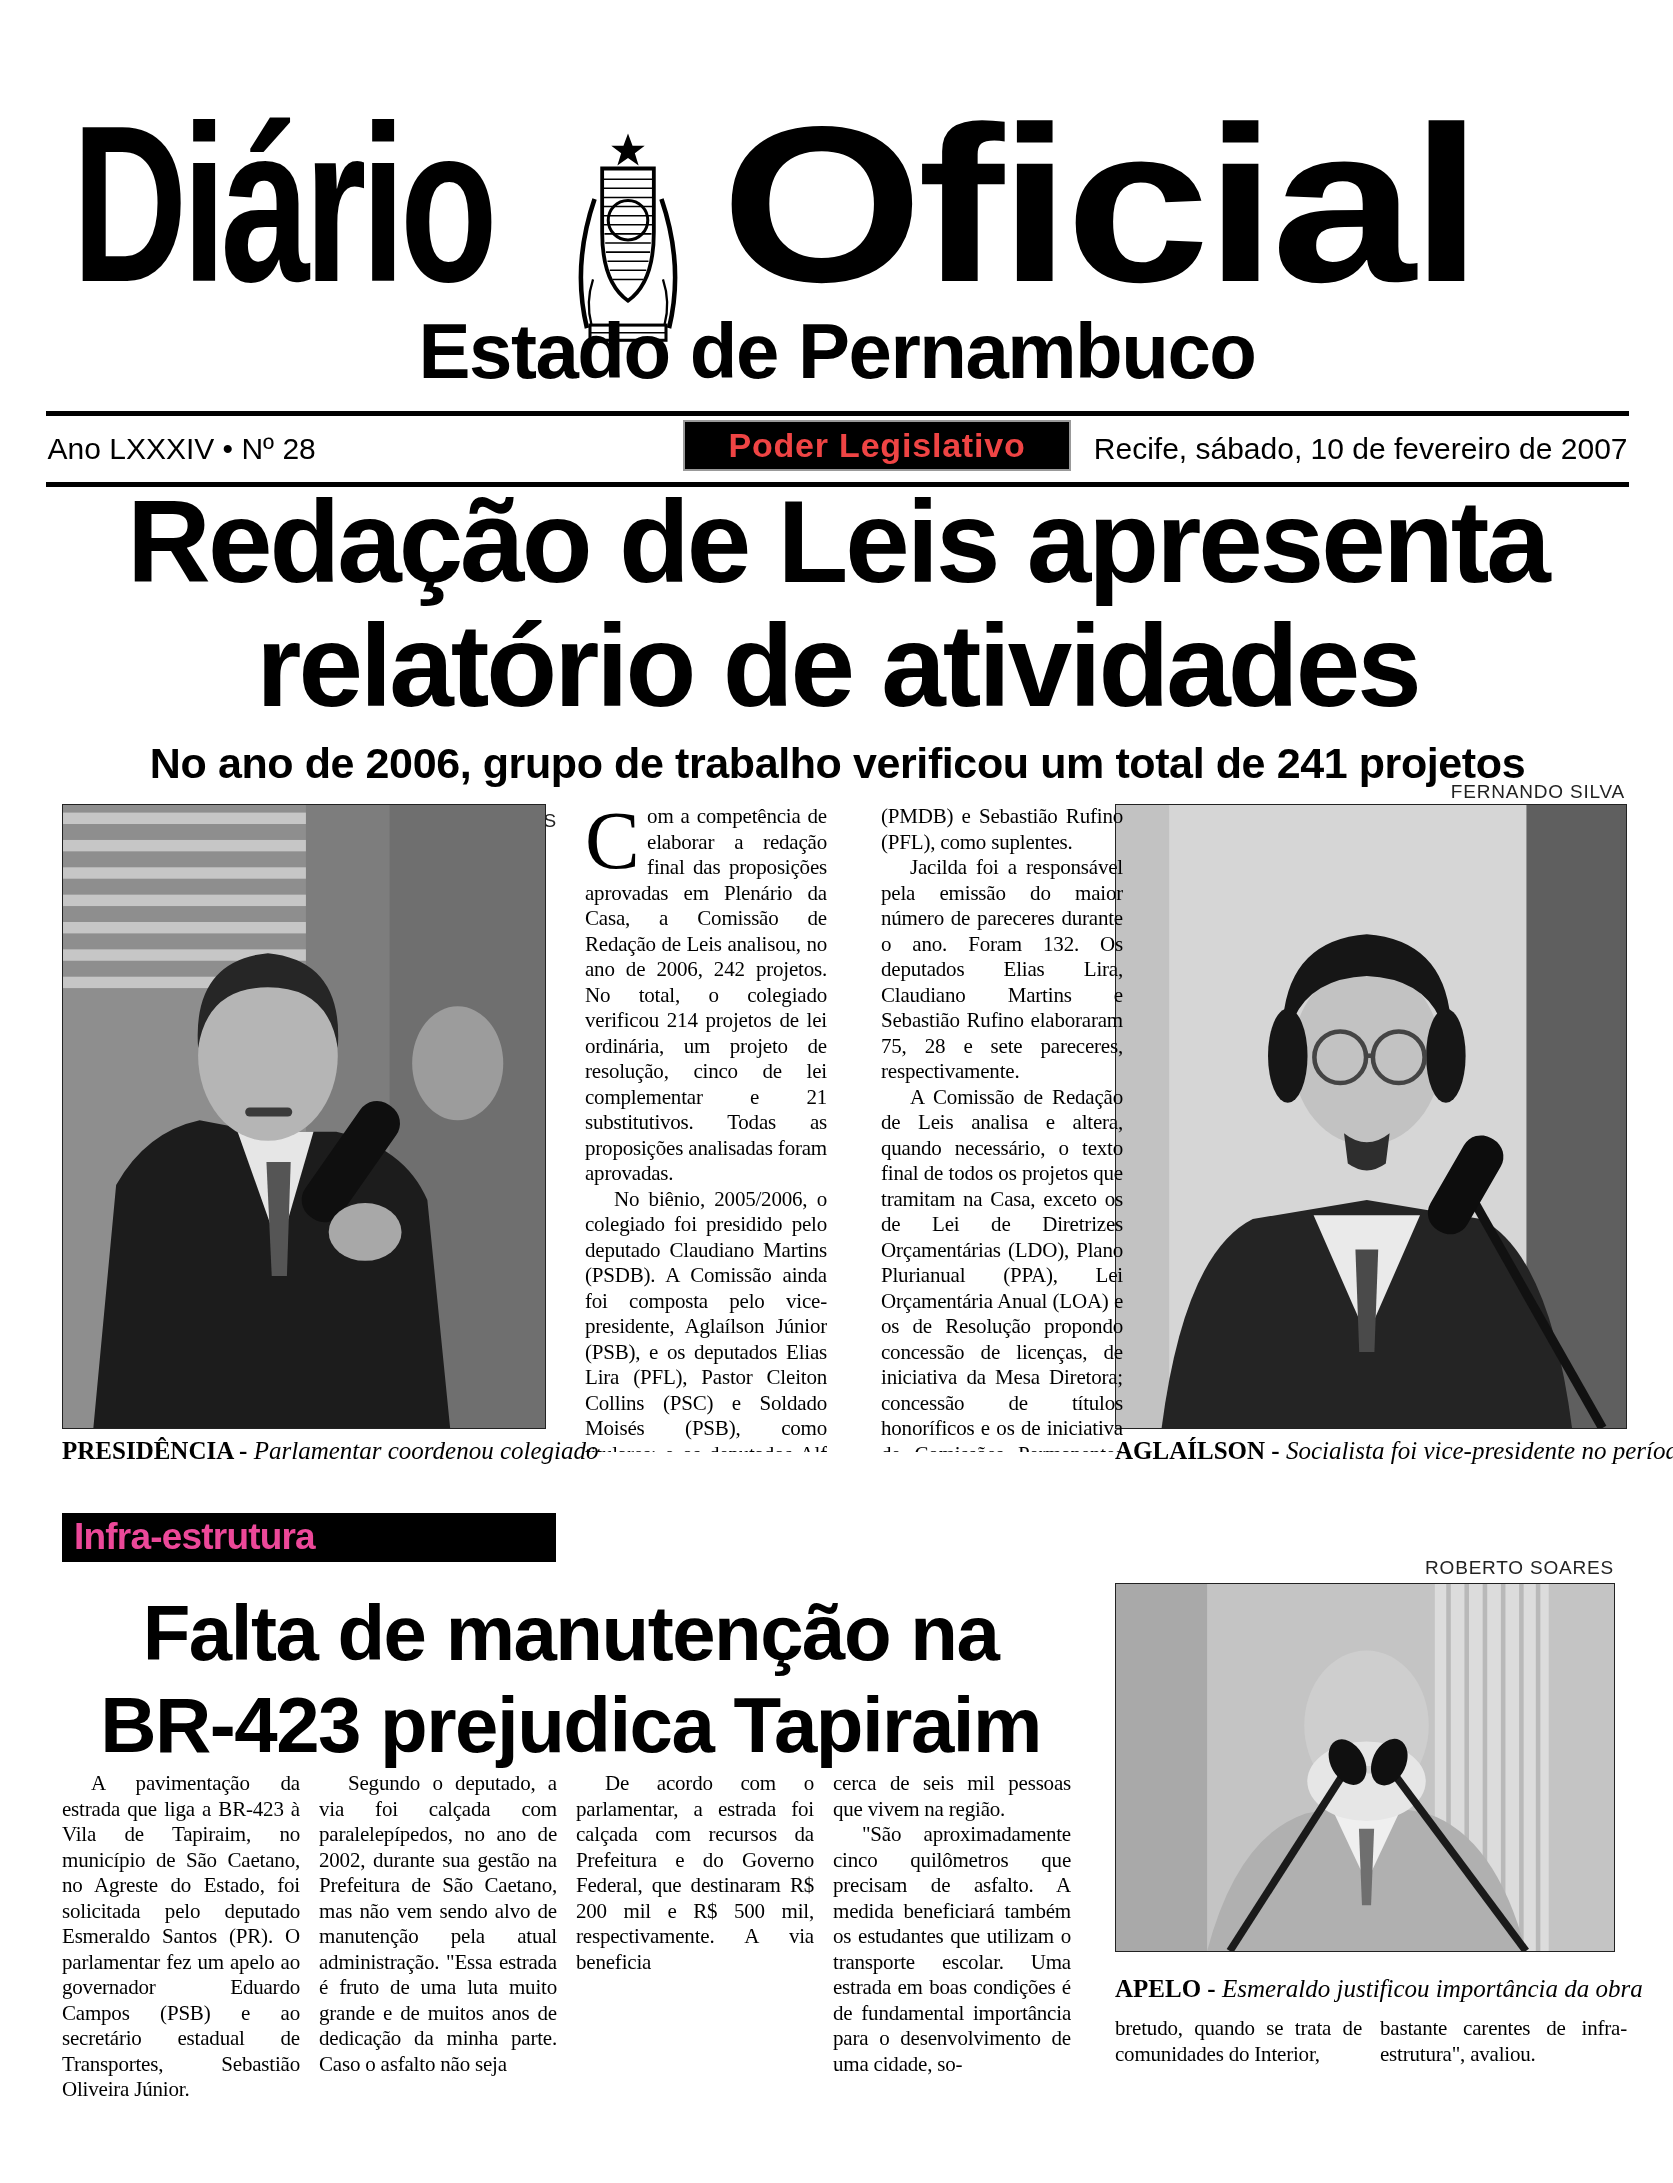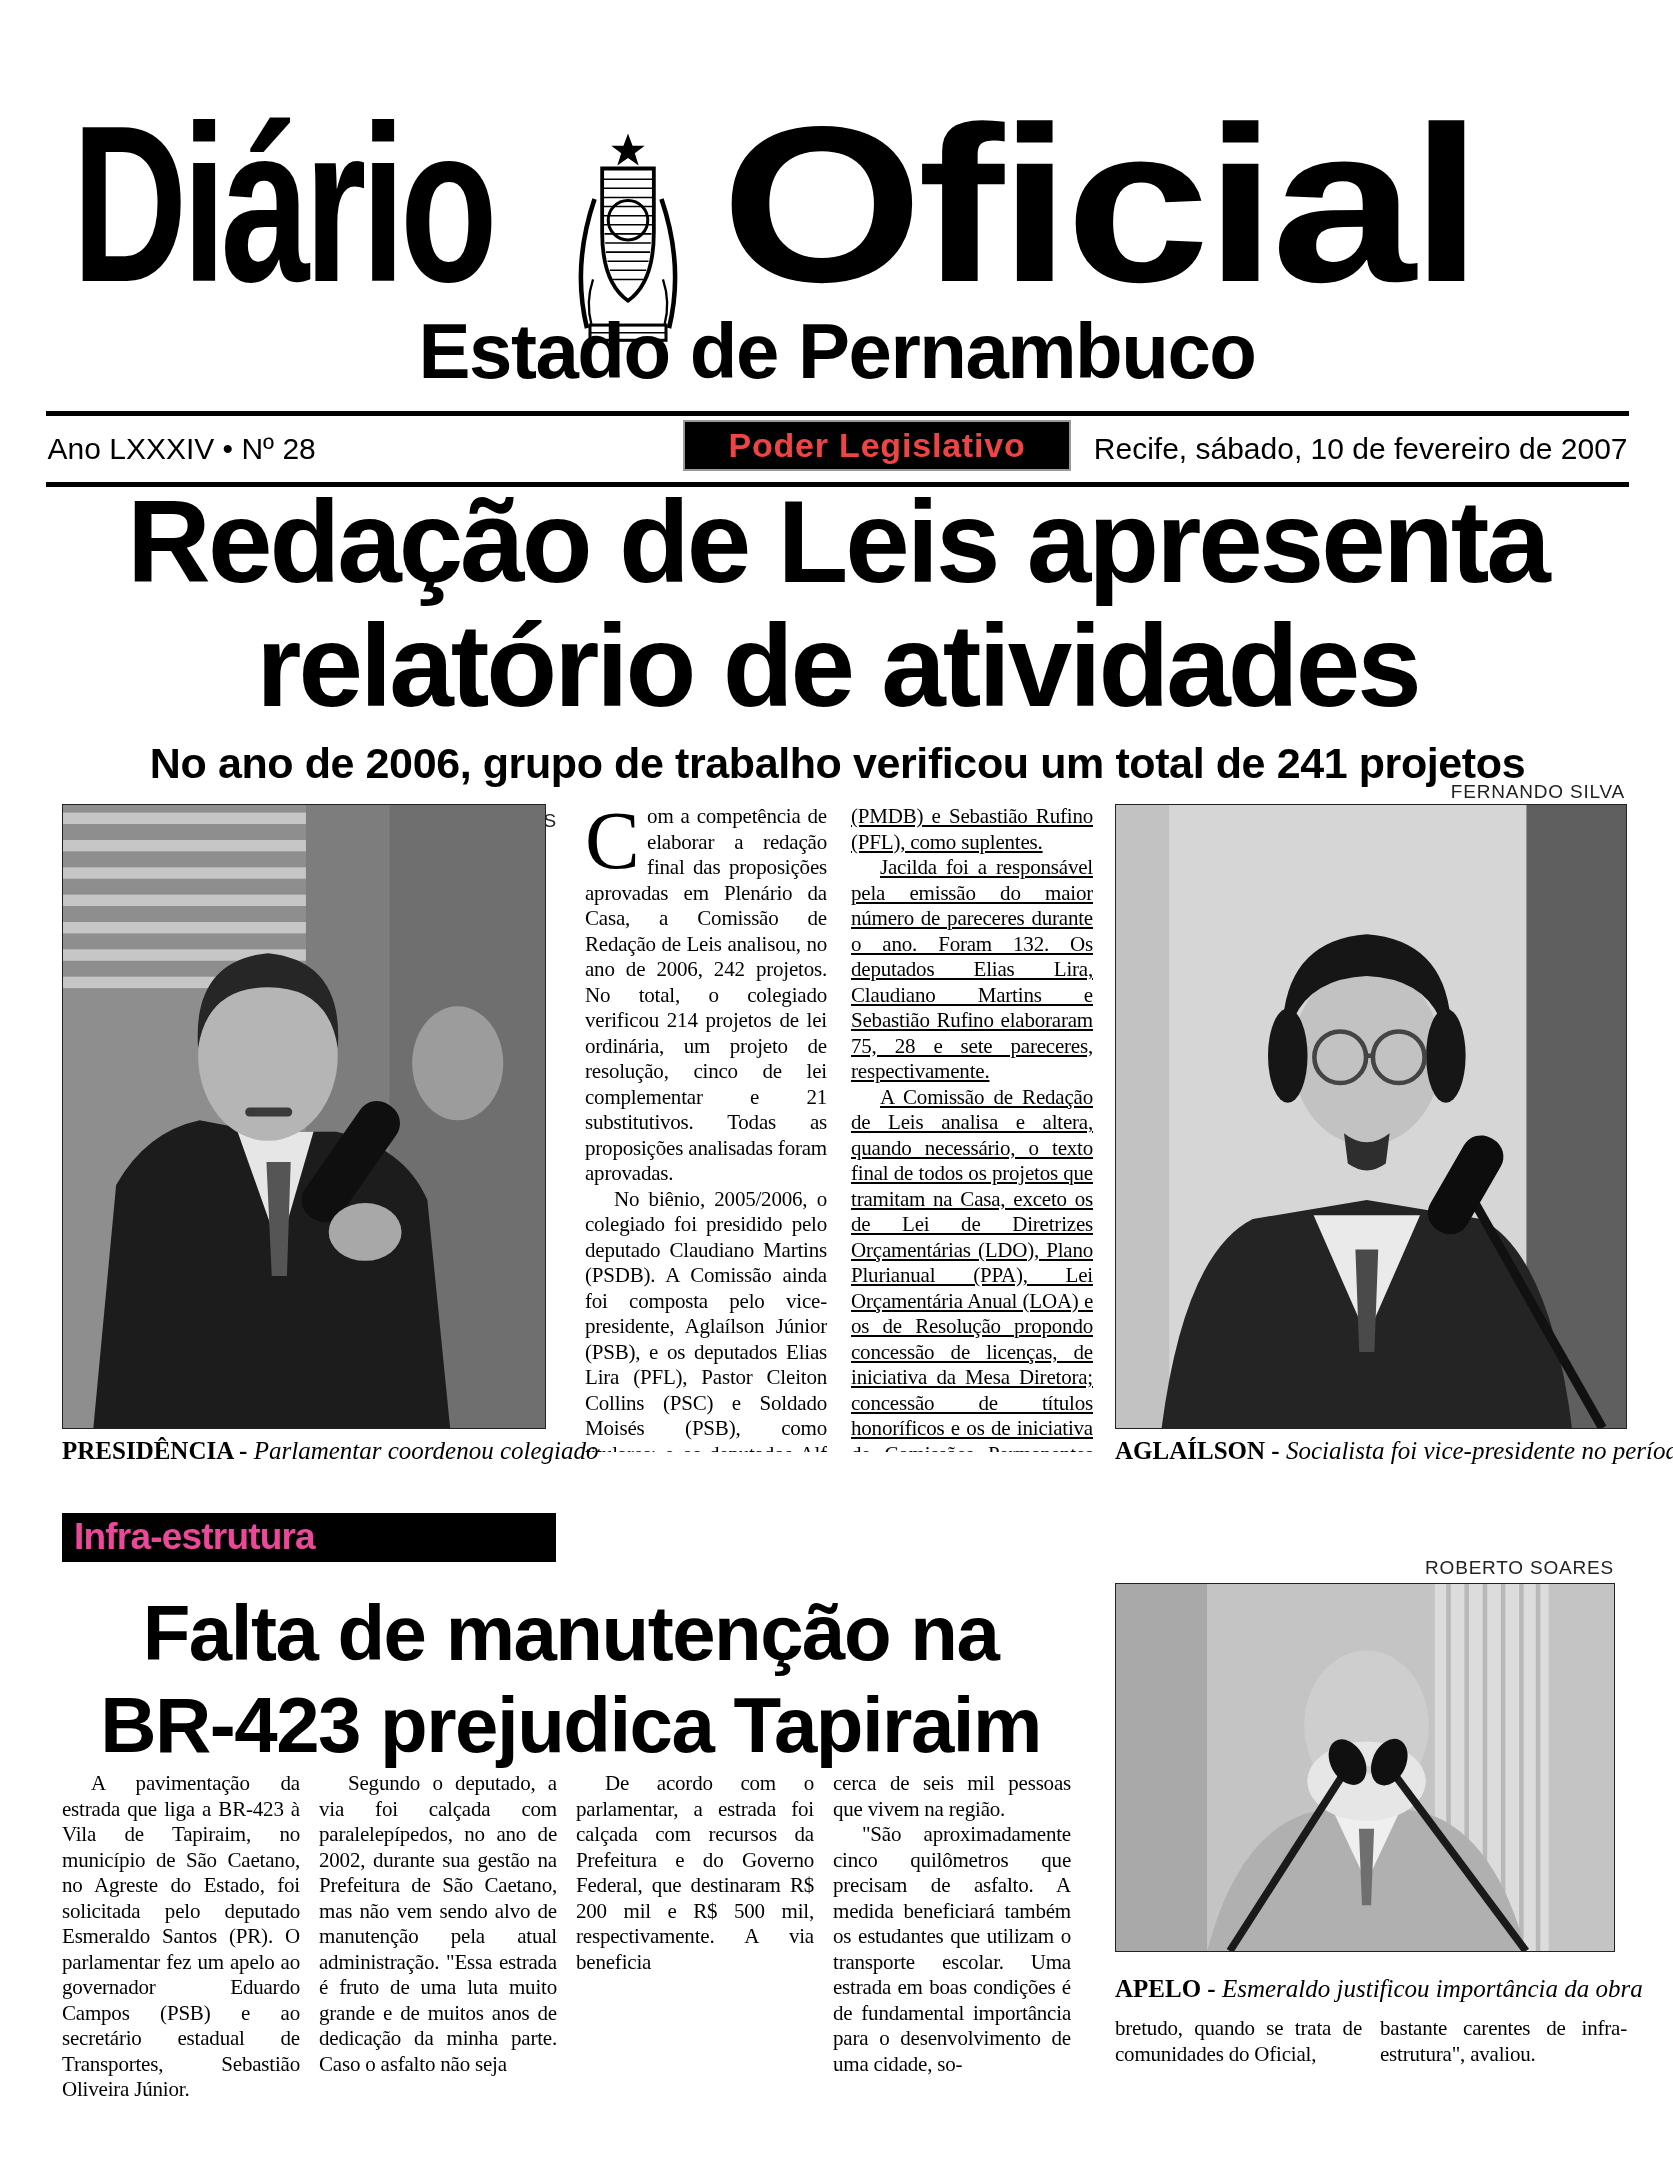--- a/index.html
+++ b/index.html
@@ -46,21 +46,21 @@
   .ph1 { left:62px;  top:804px; width:484px; height:625px; }
   .ph2 { left:1115px; top:804px; width:512px; height:625px; }
   .ph3 { left:1115px; top:1583px; width:500px; height:369px; }
 
   .bodycol { position:absolute; font-family:"Liberation Serif", serif;
              font-size:21px; line-height:25.5px; text-align:justify;
              letter-spacing:-0.2px; overflow:hidden; }
   .bodycol p { margin:0; }
   .bodycol p.ind { text-indent:29px; }
   .mc1 { left:585px;  top:804px; width:242px; height:648px; }
-  .mc2 { left:851px; top:804px; width:242px; height:648px;text-decoration:underline; }
+  .mc2 { left:881px; top:804px; width:242px; height:648px; }
   .dropcap { float:left; font-size:82px; line-height:68px; padding:3px 7.6px 0 0;
              font-weight:normal; }
 
   .caption { position:absolute; font-family:"Liberation Serif", serif; font-size:25px; white-space:nowrap; }
   .caption .cb { font-weight:bold; }
   .caption .ci { font-style:italic; }
   .cap-l { left:62px;  top:1437px; width:532px; }
   .cap-r { left:1115px; top:1437px; width:547px; }
   .cap-b { left:1115px; top:1975px; width:555px; }
 
@@ -243,20 +243,20 @@
     <p class="ind">Segundo o deputado, a via foi calçada com paralelepípedos, no ano de 2002, durante sua gestão na Prefeitura de São Caetano, mas não vem sendo alvo de manutenção pela atual administração. "Essa estrada é fruto de uma luta muito grande e de muitos anos de dedicação da minha parte. Caso o asfalto não seja</p>
   </div>
   <div class="bodycol sc sc3">
     <p class="ind">De acordo com o parlamentar, a estrada foi calçada com recursos da Prefeitura e do Governo Federal, que destinaram R$ 200 mil e R$ 500 mil, respectivamente. A via beneficia</p>
   </div>
   <div class="bodycol sc sc4">
     <p>cerca de seis mil pessoas que vivem na região.</p>
     <p class="ind">"São aproximadamente cinco quilômetros que precisam de asfalto. A medida beneficiará também os estudantes que utilizam o transporte escolar. Uma estrada em boas condições é de fundamental importância para o desenvolvimento de uma cidade, so-</p>
   </div>
   <div class="bodycol tail tail-l">
-    <p>bretudo, quando se trata de comunidades do Oficial,</p>
+    <p>bretudo, quando se trata de comunidades do Interior,</p>
   </div>
   <div class="bodycol tail tail-r">
     <p>bastante carentes de infra-estrutura", avaliou.</p>
   </div>
 
 </div>
 
 
 </body></html>

